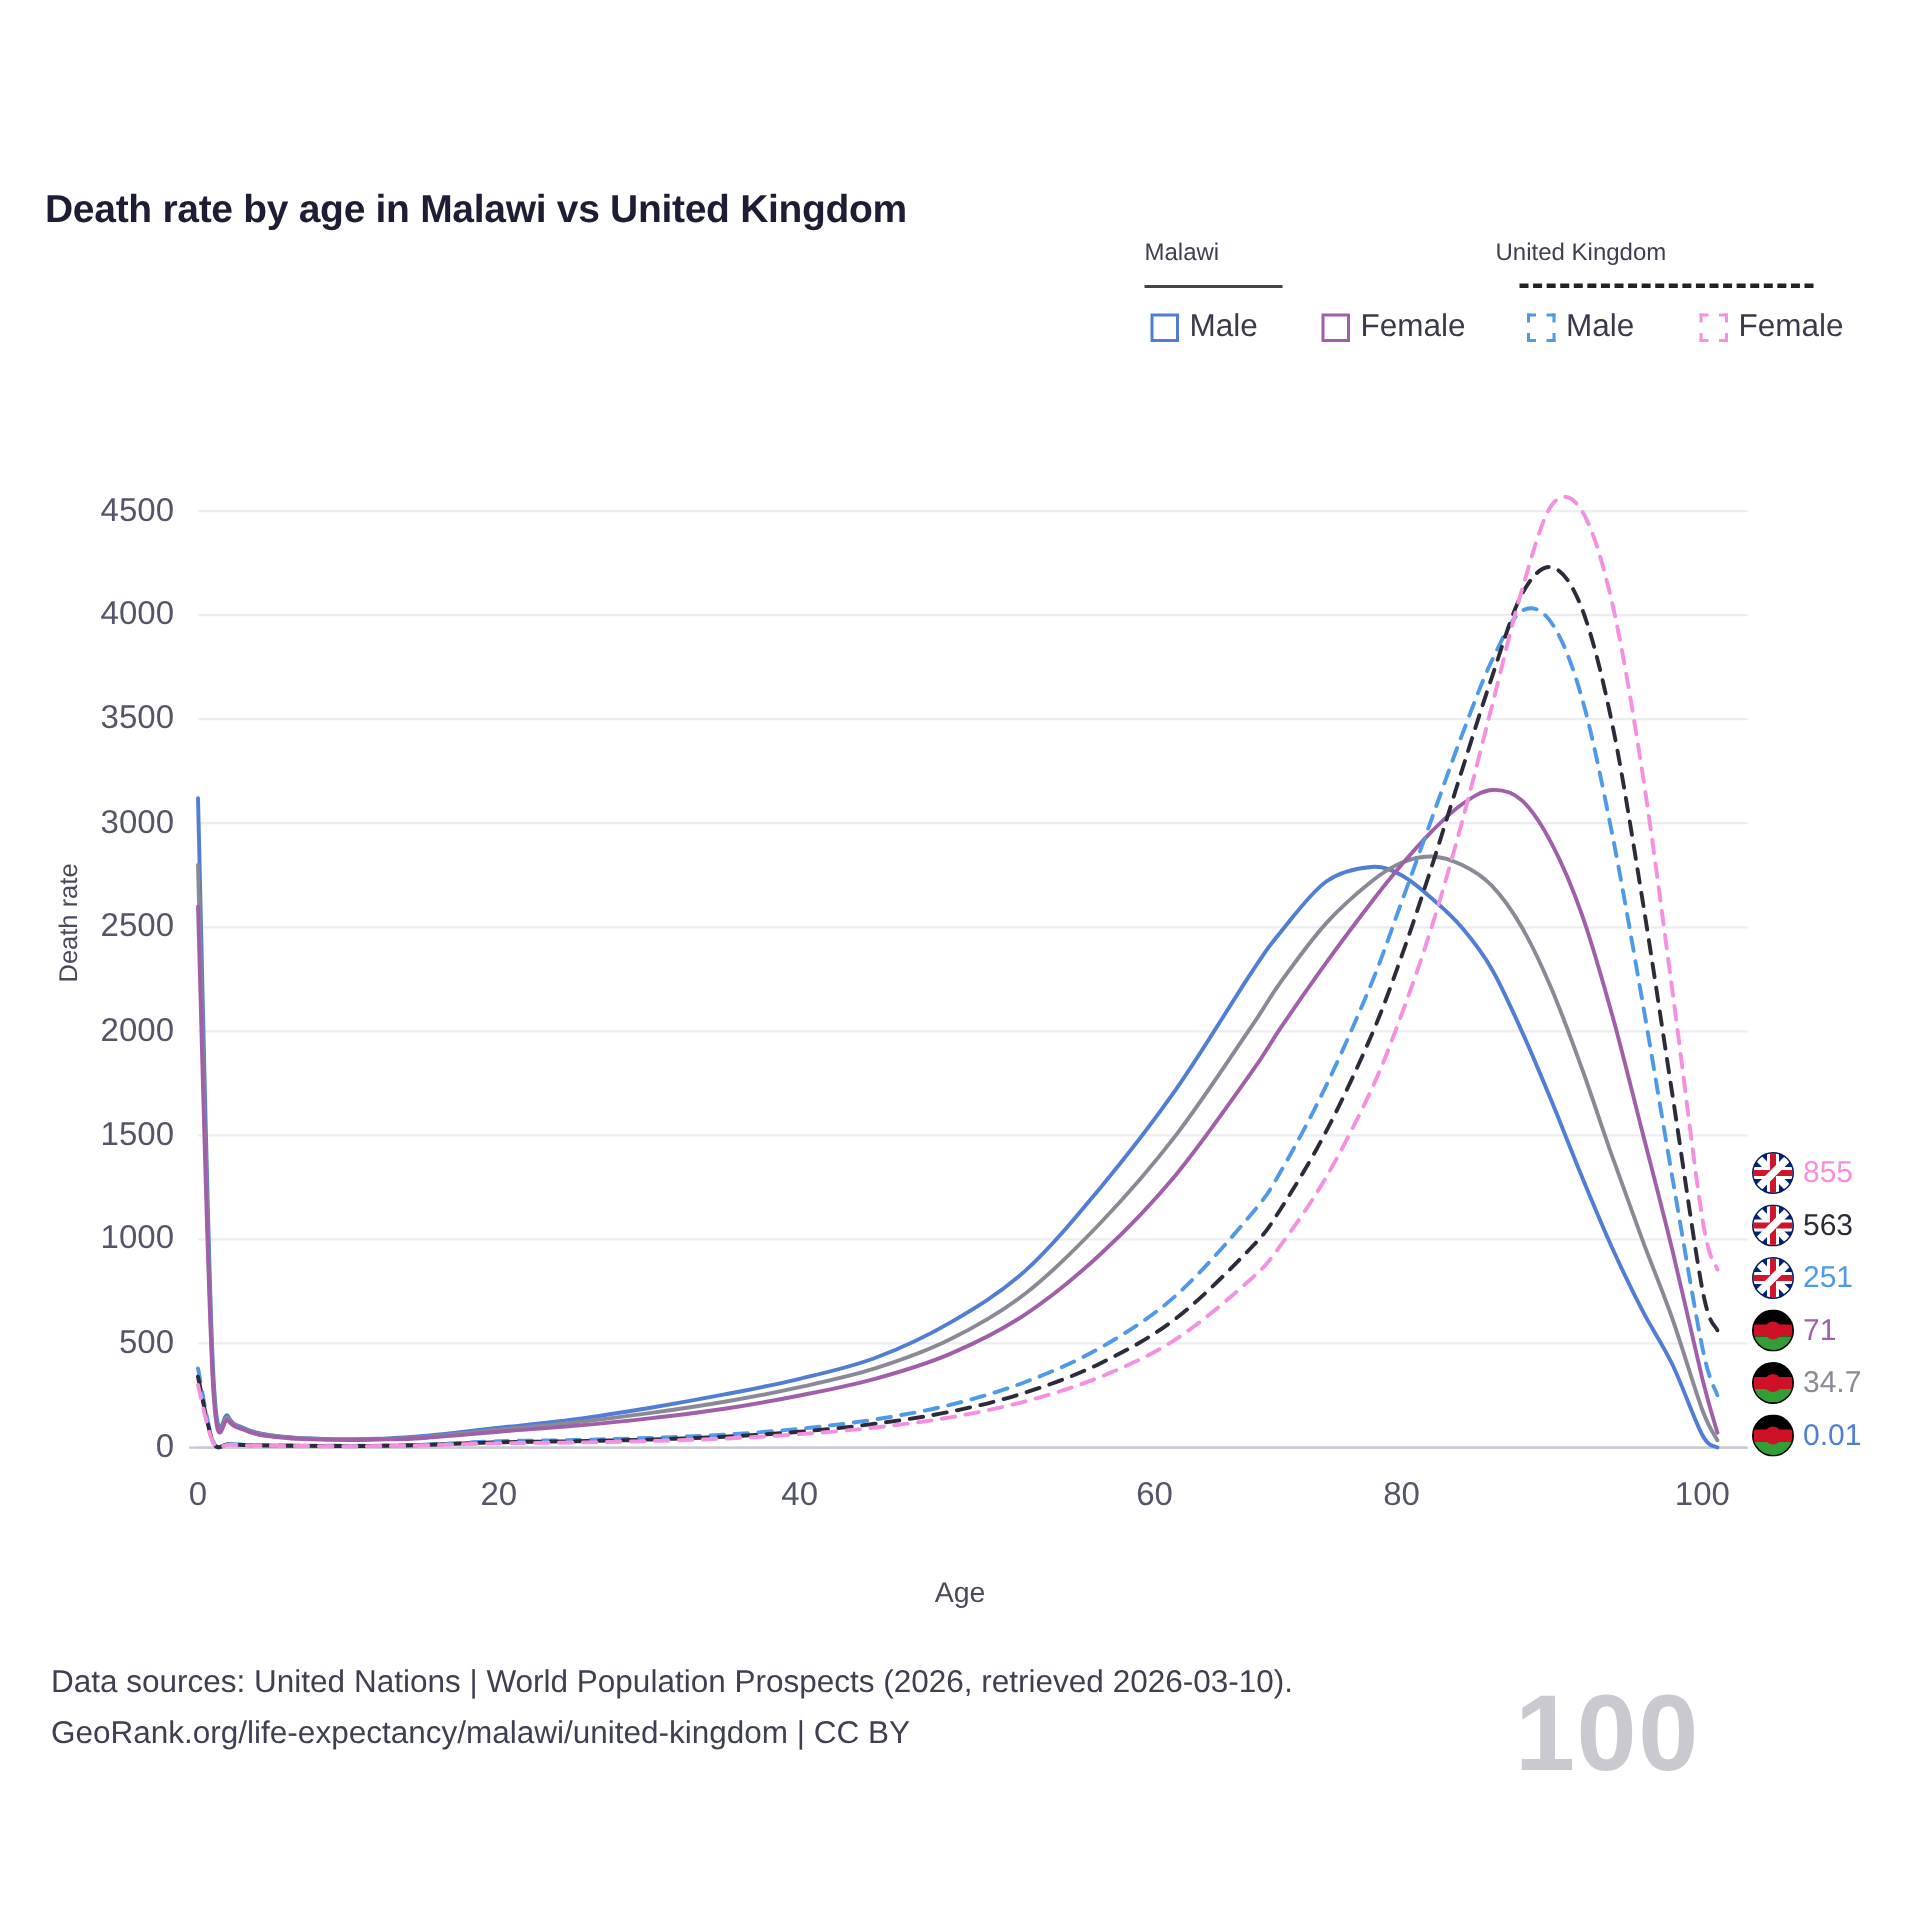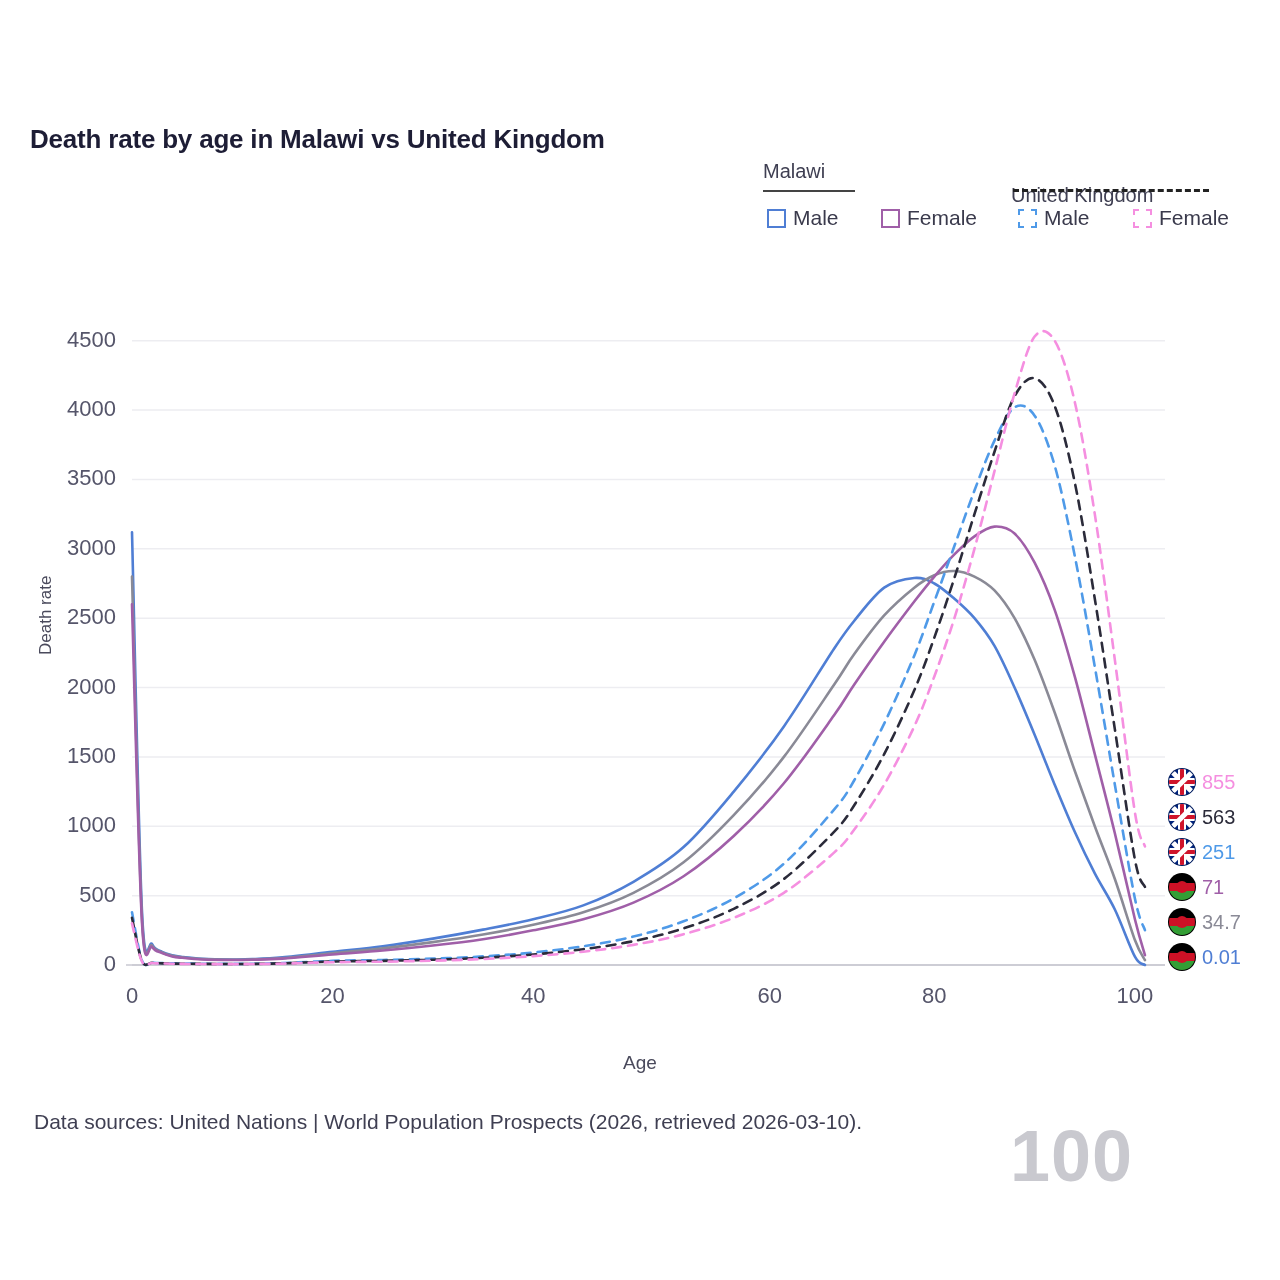--- a/index.html
+++ b/index.html
@@ -29,21 +29,21 @@
   
   .legend {
     position: absolute;
     left: 755px;
     top: 160px;
     width: 500px;
     height: 90px;
   }
   .legend-group-title {
     position: absolute;
-    font-size: 20px;
+    font-size: 16px;
     color: #3f3f52;
     padding-bottom: 4px;
   }
   .legend-rule {
     position: absolute;
     height: 0;
     border-top: 2px solid #444;
   }
   .legend-rule.dashed {
     border-top: 3px dashed #222;
@@ -217,21 +217,21 @@
 </style>
 </head>
 <body>
 
 <div class="title">Death rate by age in Malawi vs United Kingdom</div>
 
 <div class="legend">
   <div class="legend-group-title" style="left:8px; top:0;">Malawi</div>
   <div class="legend-rule" style="left:8px; top:30px; width:92px;"></div>
 
-  <div class="legend-group-title" style="left:256px; top:0;margin-top:24px;">United Kingdom</div>
+  <div class="legend-group-title" style="left:242px; top:0;">United Kingdom</div>
   <div class="legend-rule dashed" style="left:258px; top:29px; width:196px;"></div>
 
   <div class="legend-item" style="left:12px; top:46px;">
     <span class="swatch sw-solid-blue"></span>
     <span>Male</span>
   </div>
   <div class="legend-item" style="left:126px; top:46px;">
     <span class="swatch sw-solid-purple"></span>
     <span>Female</span>
   </div>
@@ -359,13 +359,14 @@
         <i class="band-red"></i>
         <i class="band-green"></i>
         <i class="sun"></i>
       </span>
       <span style="color: rgb(79, 126, 212);">0.01</span>
     </div>
   </div>
 
 <div class="sources">
   <div>Data sources: United Nations | World Population Prospects (2026, retrieved 2026-03-10).</div>
+  <div>GeoRank.org/life-expectancy/malawi/united-kingdom | CC BY</div>
 </div>
 
 </body></html>

